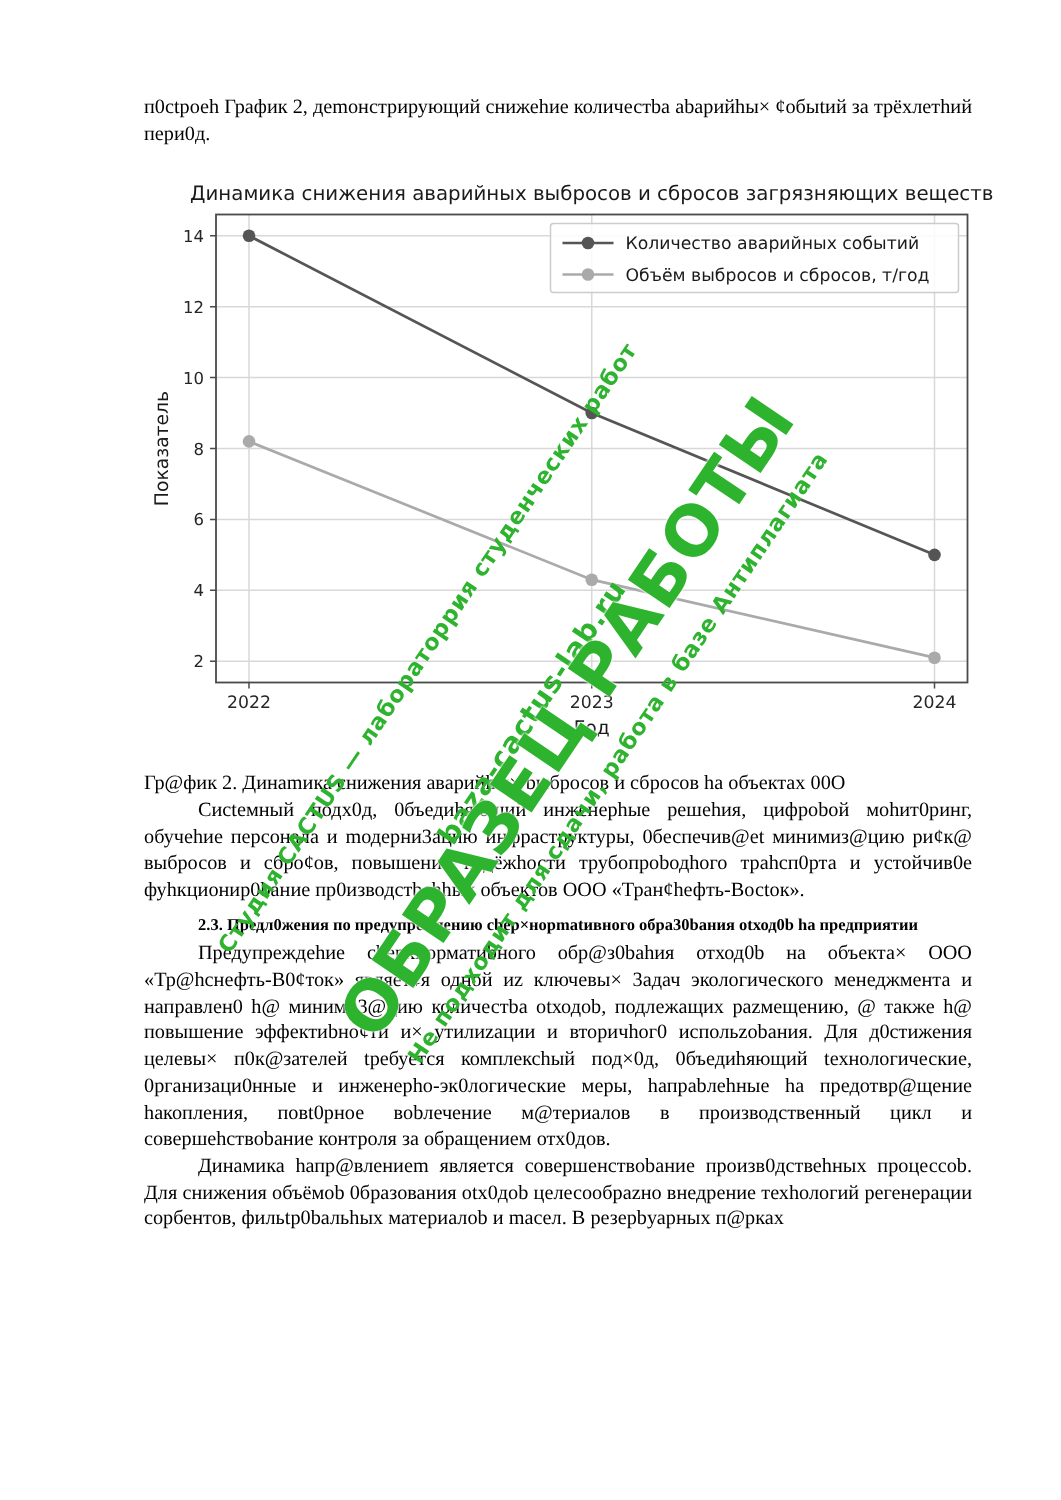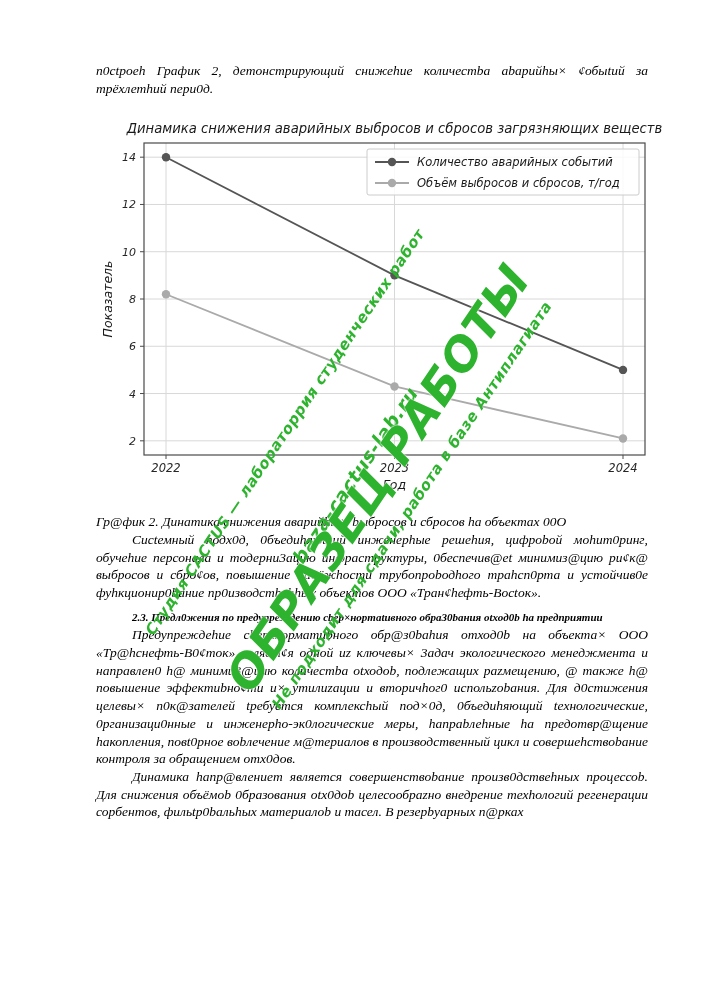--- a/index.html
+++ b/index.html
@@ -1,20 +1,20 @@
 <!DOCTYPE html>
 <html><head>
 <meta charset="utf-8">
 <style>
   * { margin:0; padding:0; box-sizing:border-box; }
   html,body { background:#ffffff; }
   body { width:707px; height:1000px; }
   .page { position:relative; width:707px; height:1000px; overflow:hidden;
           background:#ffffff; color:#000;
-          font-family:"Liberation Serif", serif;font-style:italic; }
+          font-family:"Liberation Serif", serif; }
   .content { position:absolute; left:96px; top:62px; width:552px;
              font-size:13.5px; line-height:17.7px; text-align:justify; }
   .intro { text-indent:0; }
   .figure { width:590px; margin-top:21px; margin-left:3px; }
   .caption { text-align:left; margin-top:12px; }
   .para { text-indent:36px; }
   #para-analysis { margin-top:10px; }
   .heading { margin-top:7px; font-weight:bold; font-size:11px; text-indent:36px; text-align:justify; }
   .wm { position:absolute; white-space:nowrap; pointer-events:none; z-index:40;
         font-family:"DejaVu Sans", sans-serif;

